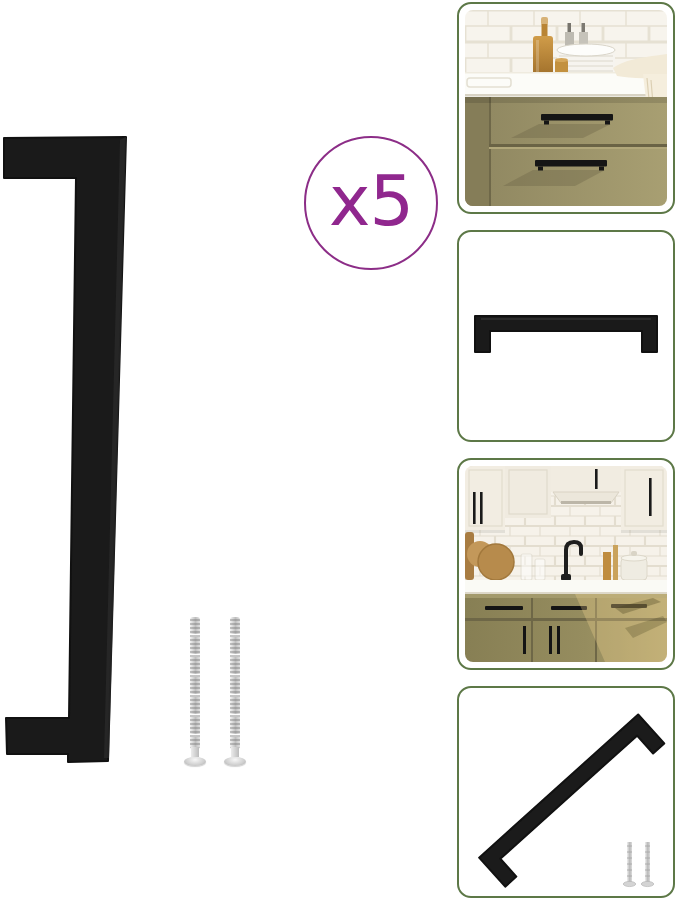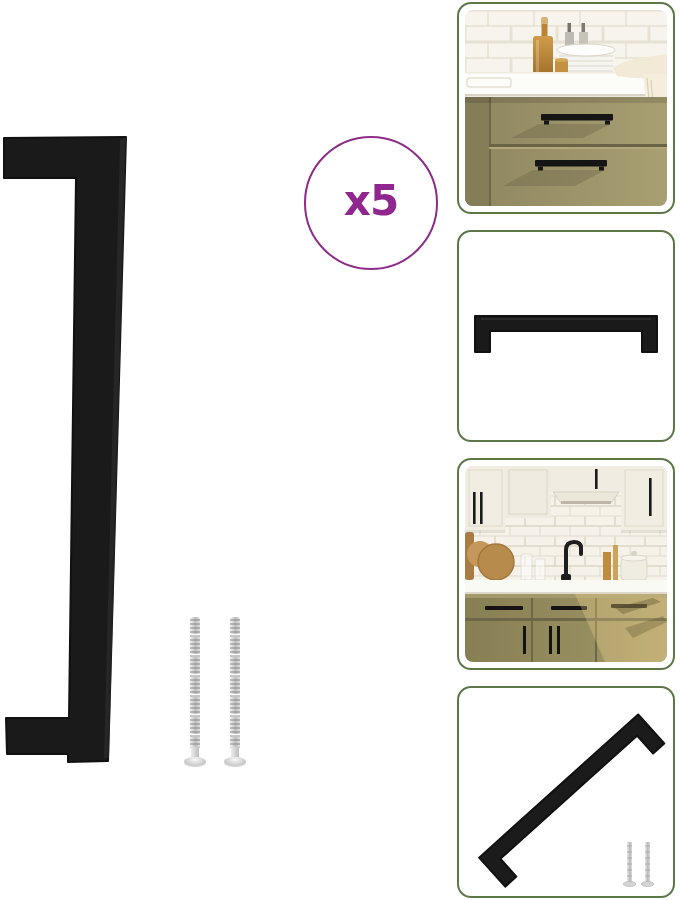--- a/index.html
+++ b/index.html
@@ -5,21 +5,21 @@
   html,body{margin:0;padding:0;background:#ffffff;}
   body{font-family:"DejaVu Sans","Liberation Sans",sans-serif;}
   #viewer{position:relative;width:680px;height:900px;background:#ffffff;overflow:hidden;}
 
   
   .main-area{position:absolute;left:0;top:0;width:450px;height:900px;background:#ffffff;cursor:pointer;}
   .handle-svg{position:absolute;left:0;top:130px;width:140px;height:650px;}
 
   .badge{position:absolute;left:304px;top:136px;width:134px;height:134px;border-radius:50%;
          border:2px solid #8c2d87;background:#ffffff;display:flex;align-items:center;justify-content:center;box-sizing:border-box;}
-  .badge span{font-size:42px;font-weight:700;color:#90278e;letter-spacing:-1px;line-height:1;transform:translateY(-2px);}
+  .badge span{font-size:70px;font-weight:400;color:#90278e;letter-spacing:-1px;line-height:1;transform:translateY(-2px);}
 
   .screws-wrap{position:absolute;left:0;top:0;width:450px;height:900px;pointer-events:none;}
   .screw{position:absolute;width:24px;height:150px;}
   .screw.s1{left:183px;top:617px;}
   .screw.s2{left:223px;top:617px;}
   .screw .shaft{position:absolute;left:7px;top:0;width:10px;height:132px;border-radius:3px;
     background:
       repeating-linear-gradient(180deg, rgba(255,255,255,0) 0 2px, rgba(120,120,120,.42) 2px 4px),
       repeating-linear-gradient(180deg, rgba(0,0,0,0) 0 17px, rgba(255,255,255,.95) 17px 20px),
       linear-gradient(90deg,#f3f3f3,#bfbfbf 55%,#e2e2e2);}

